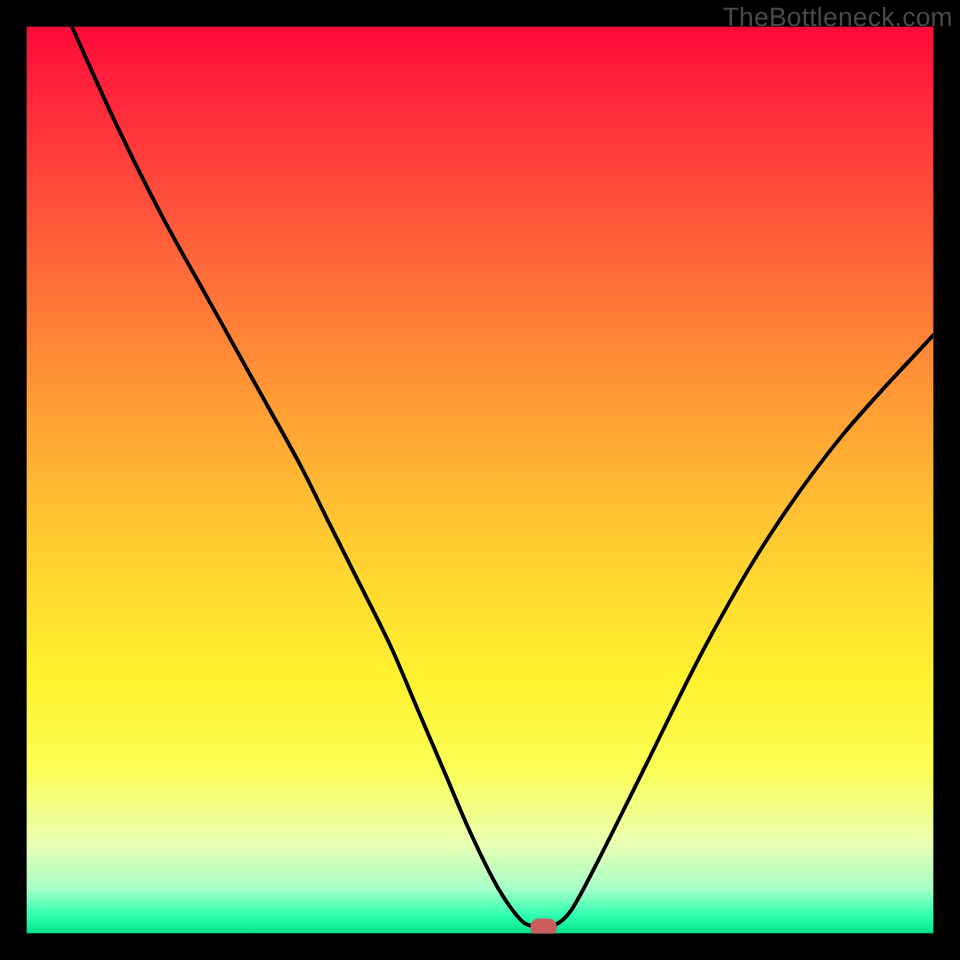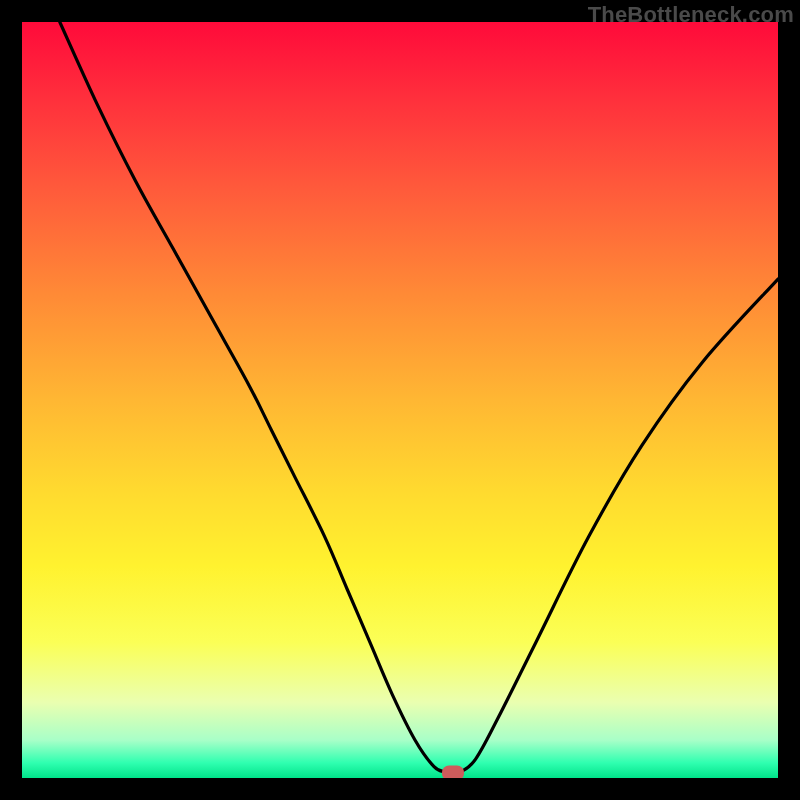--- a/index.html
+++ b/index.html
@@ -41,21 +41,21 @@
       #a8ffc8 95%,
       #2fffb0 98%,
       #00e38a 100%
     );
   }
   .watermark {
     position: absolute;
     top: 2px;
     right: 6px;
     font-size: 22px;
-    font-weight: 700;
+    font-weight: 400;
     color: #4a4a4a;
     letter-spacing: 0.2px;
     user-select: none;
   }
   svg.curve {
     position: absolute;
     inset: 0;
   }
   .marker {
     position: absolute;

